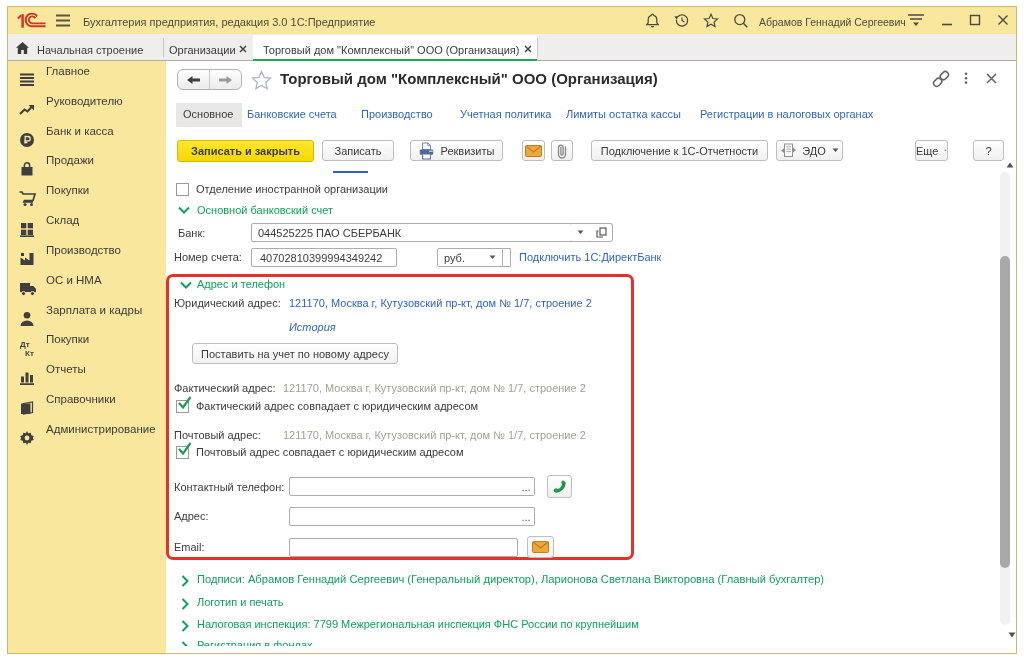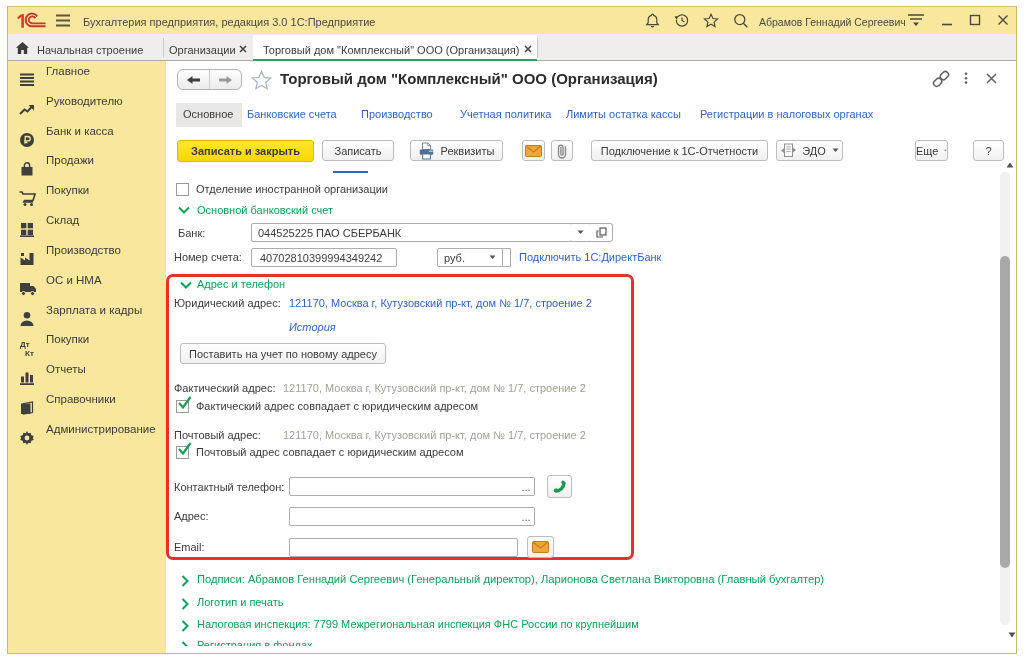--- a/index.html
+++ b/index.html
@@ -318,21 +318,21 @@
 
 <div class="abs" style="left:166px;top:274px;width:468px;height:286px;border:3px solid #e5312b;border-radius:7px"></div>
 
 <svg class="abs" style="left:180px;top:281px" width="12" height="8" viewBox="0 0 12 8">
     <path d="M1 1.5 L6 6.5 L11 1.5" class="chev"></path>
   </svg>
 <div class="t green" style="left:197px;top:277px">Адрес и телефон</div>
 <div class="t" style="left:174px;top:296px">Юридический адрес:</div>
 <div class="t link" style="left:289px;top:296px">121170, Москва г, Кутузовский пр-кт, дом № 1/7, строение 2</div>
 <div class="t link" style="left:289px;top:320px;font-style:italic">История</div>
-<div class="btn" style="left:180px;top:343px;width:206px;height:21px;">Поставить на учет по новому адресу</div>
+<div class="btn" style="left:192px;top:343px;width:206px;height:21px;">Поставить на учет по новому адресу</div>
 
 <div class="t" style="left:174px;top:381px">Фактический адрес:</div>
 <div class="t" style="left:283px;top:381px;color:#a3a193">121170, Москва г, Кутузовский пр-кт, дом № 1/7, строение 2</div>
 <div class="abs" style="left:176px;top:400px;width:13px;height:13px;border:1px solid #9a9a9a;background:#fff"></div>
 <svg class="abs" style="left:177px;top:396px" width="15" height="15" viewBox="0 0 15 15">
     <path d="M2 7 L6 11.5 L13.5 1" stroke="#1b9e53" stroke-width="2.2" fill="none"></path>
   </svg>
 <div class="t" style="left:196px;top:399px">Фактический адрес совпадает с юридическим адресом</div>
 
 <div class="t" style="left:174px;top:428px">Почтовый адрес:</div>

